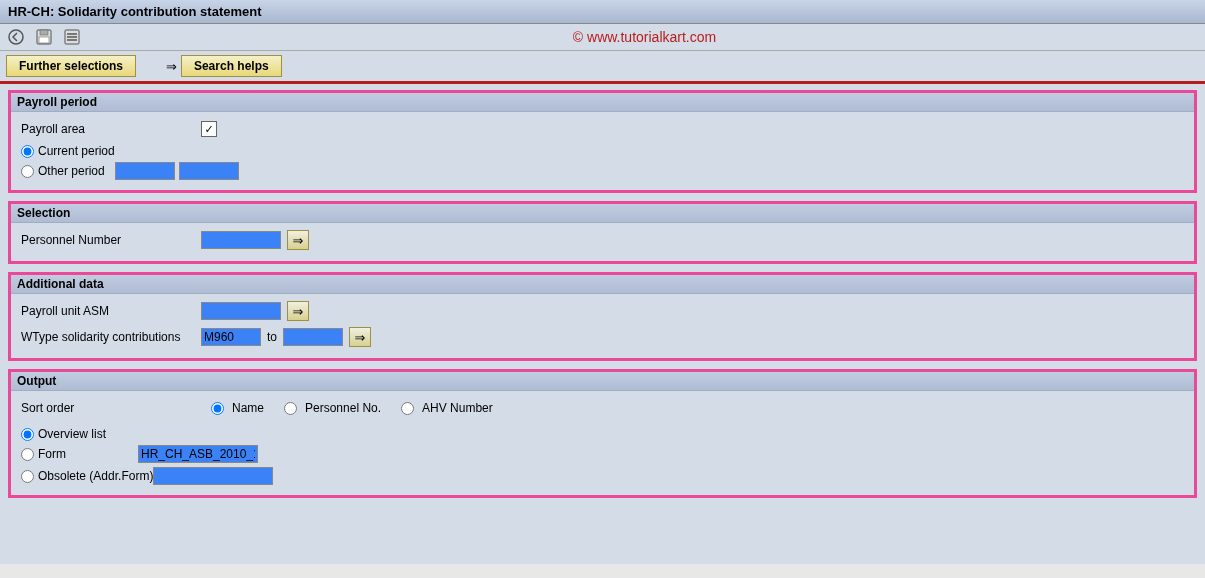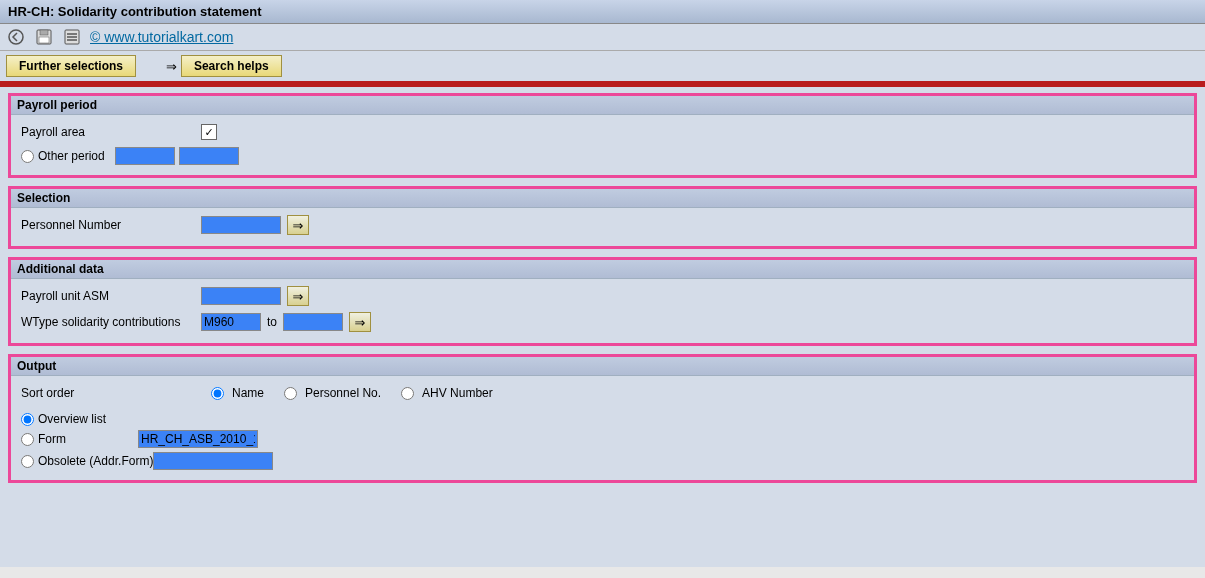--- a/index.html
+++ b/index.html
@@ -32,32 +32,32 @@
       height: 20px;
       display: flex;
       align-items: center;
       justify-content: center;
       cursor: pointer;
       font-size: 14px;
     }
 
     .watermark {
       flex: 1;
-      color: #0369a1;
+      text-align: center;
+      color: #b91c1c;
       font-size: 14px;
-      text-decoration: underline;
     }
 
     .tabs-bar {
       background: #d4dce8;
       padding: 4px 6px;
       display: flex;
       align-items: center;
       gap: 12px;
-      border-bottom: 6px solid #b91c1c;
+      border-bottom: 3px solid #b91c1c;
     }
 
     .tab-button {
       background: linear-gradient(to bottom, #f5f0c8, #e8d878);
       border: 1px solid #a09040;
       padding: 3px 12px;
       cursor: pointer;
       font-size: 12px;
       font-weight: bold;
       display: flex;
@@ -250,20 +250,24 @@
     <div class="section-header">
       <span>Payroll period</span>
     </div>
     <div class="section-body">
 
       <div class="field-row payroll-area-row">
         <div class="field-label">Payroll area</div>
         <div class="checkbox-icon">✓</div>
       </div>
 
+      <div class="radio-row">
+        <input type="radio" name="period" class="radio-input" checked="" style="">
+        <span>Current period</span>
+      </div>
 
       <div class="radio-row">
         <input type="radio" name="period" class="radio-input" style="">
         <span>Other period</span>
         <div class="other-period-inputs" style="margin-left:10px;">
           <input type="text" class="field-input small" value="" style="">
           <input type="text" class="field-input small" value="" style="">
         </div>
       </div>
     </div>

